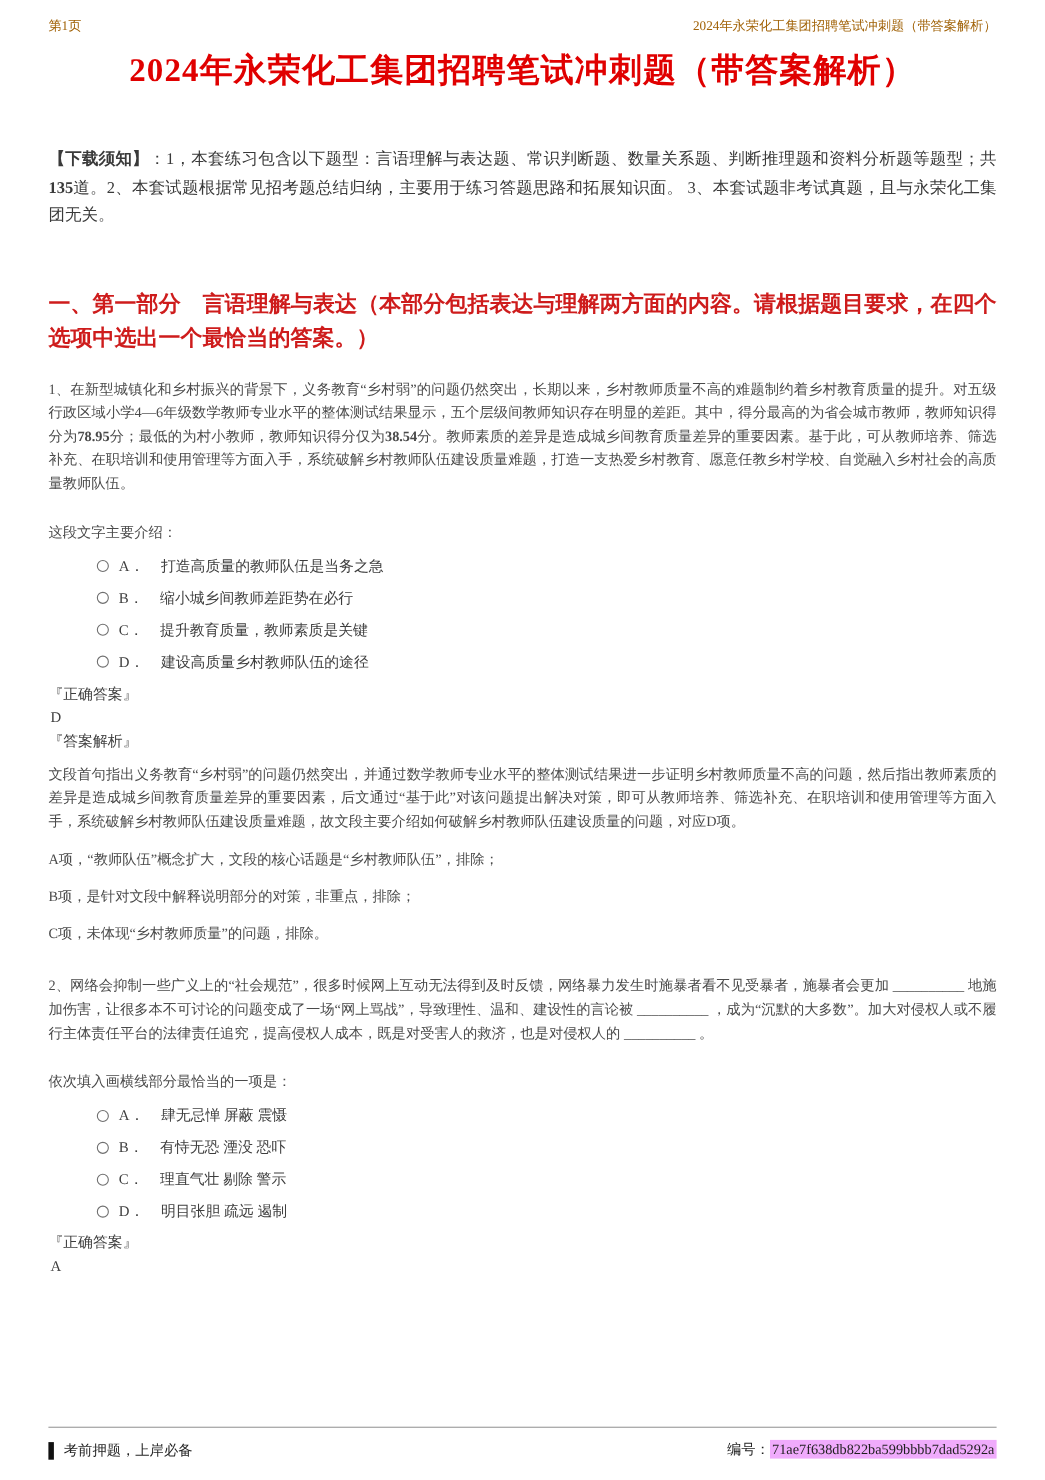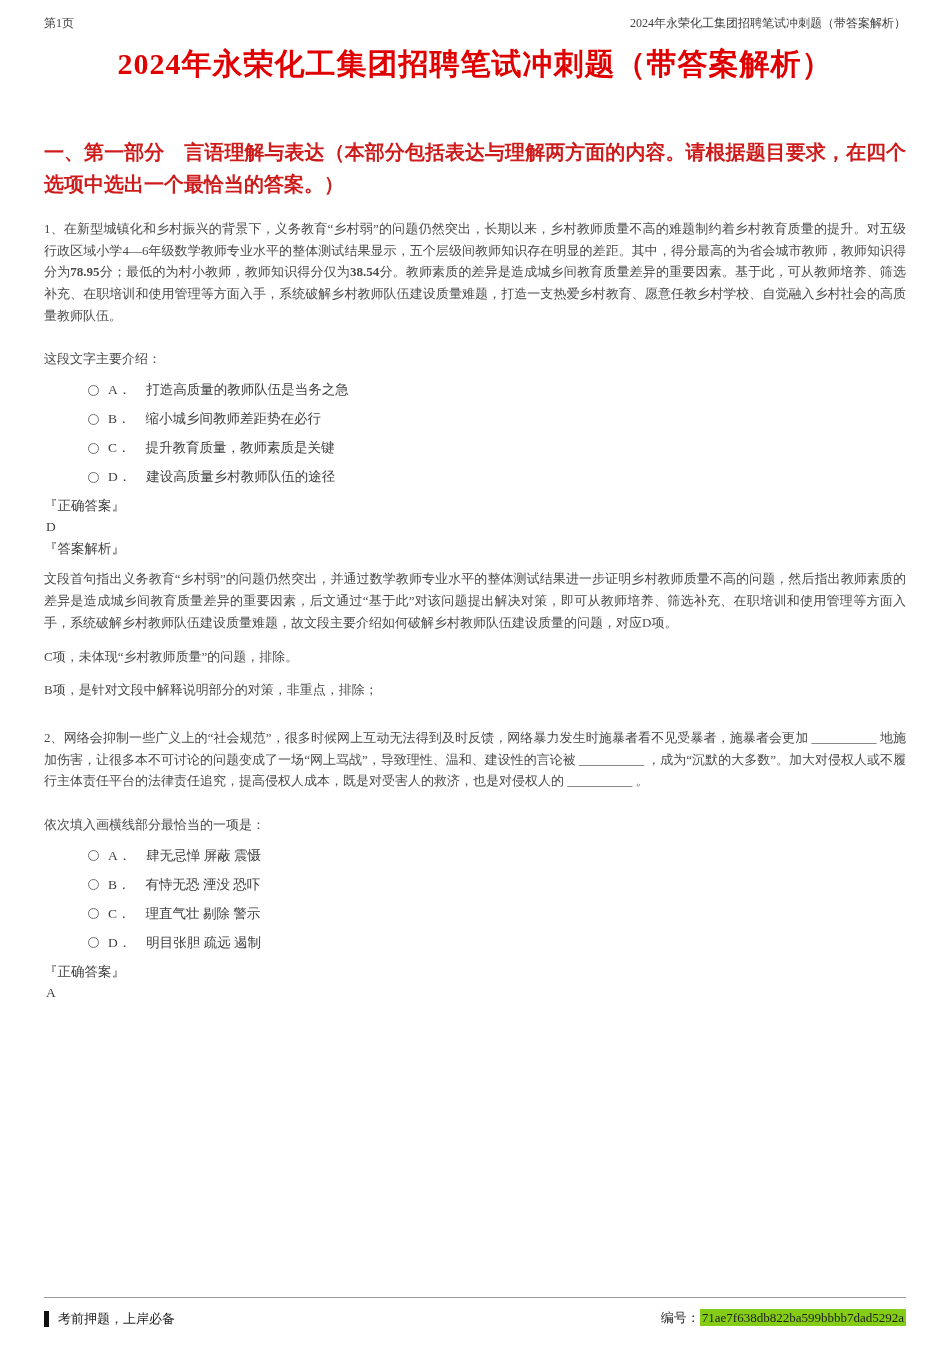--- a/index.html
+++ b/index.html
@@ -11,21 +11,21 @@
     overflow: hidden;
   }
   .page {
     position: relative;
     width: 950px; height: 1345px;
     padding: 15px 44px 0;
     box-sizing: border-box;
   }
   .page-header {
     display: flex; justify-content: space-between; align-items: baseline;
-    font-size: 12px; color: #404040;
+    font-size: 12px; color: #a16207;
   }
   .doc-title {
     margin: 12px 0 0; text-align: center;
     font-size: 30px; font-weight: 700; color: #e00000; letter-spacing: 1px;
   }
   .notice {
     margin-top: 48px; font-size: 15px; line-height: 1.7;
     color: #3a3a3a; text-align: justify;
   }
   .b { font-weight: 700; }
@@ -60,34 +60,35 @@
   .page-footer {
     position: absolute; left: 44px; right: 44px; bottom: 18px;
     border-top: 1px solid #9a9a9a;
     padding-top: 11px;
     display: flex; justify-content: space-between; align-items: flex-end;
     font-size: 13px; color: #1e1e1e;
   }
   .footer-slogan {
     border-left: 5px solid #111; padding-left: 9px; line-height: 1.2;
   }
-  .code-highlight { background: #84cc16; padding: 1px 2px; }
+  .code-highlight { background: #f0abfc; padding: 1px 2px; }
 </style>
 </head>
 <body>
 
 <div class="page">
 
   <div class="page-header">
     <span>第1页</span>
     <span>2024年永荣化工集团招聘笔试冲刺题（带答案解析）</span>
   </div>
 
   <h1 class="doc-title">2024年永荣化工集团招聘笔试冲刺题（带答案解析）</h1>
 
+  <p class="notice"><span class="b">【下载须知】</span><span>：1，本套练习包含以下题型：言语理解与表达题、常识判断题、数量关系题、判断推理题和资料分析题等题型；共</span><span class="b">135</span><span>道。2、本套试题根据常见招考题总结归纳，主要用于练习答题思路和拓展知识面。 3、本套试题非考试真题，且与永荣化工集团无关。</span></p>
 
   <h2 class="section-heading">一、第一部分　言语理解与表达（本部分包括表达与理解两方面的内容。请根据题目要求，在四个选项中选出一个最恰当的答案。）</h2>
 
   <p class="stem"><span>1、在新型城镇化和乡村振兴的背景下，义务教育“乡村弱”的问题仍然突出，长期以来，乡村教师质量不高的难题制约着乡村教育质量的提升。对五级行政区域小学4—6年级数学教师专业水平的整体测试结果显示，五个层级间教师知识存在明显的差距。其中，得分最高的为省会城市教师，教师知识得分为</span><span class="b">78.95</span><span>分；最低的为村小教师，教师知识得分仅为</span><span class="b">38.54</span><span>分。教师素质的差异是造成城乡间教育质量差异的重要因素。基于此，可从教师培养、筛选补充、在职培训和使用管理等方面入手，系统破解乡村教师队伍建设质量难题，打造一支热爱乡村教育、愿意任教乡村学校、自觉融入乡村社会的高质量教师队伍。</span></p>
 
   <p class="prompt">这段文字主要介绍：</p>
 
   <div class="options">
     <div class="option">
       <span class="radio"></span>
@@ -109,22 +110,23 @@
       <span class="opt-label">D．</span>
       <span class="opt-text">建设高质量乡村教师队伍的途径</span>
     </div>
   </div>
 
   <div class="answer-label">『正确答案』</div>
   <div class="answer-value">D</div>
   <div class="answer-label">『答案解析』</div>
 
   <p class="analysis">文段首句指出义务教育“乡村弱”的问题仍然突出，并通过数学教师专业水平的整体测试结果进一步证明乡村教师质量不高的问题，然后指出教师素质的差异是造成城乡间教育质量差异的重要因素，后文通过“基于此”对该问题提出解决对策，即可从教师培养、筛选补充、在职培训和使用管理等方面入手，系统破解乡村教师队伍建设质量难题，故文段主要介绍如何破解乡村教师队伍建设质量的问题，对应D项。</p>
+  <p class="point">A项，“教师队伍”概念扩大，文段的核心话题是“乡村教师队伍”，排除；</p>
+  <p class="point">B项，是针对文段中解释说明部分的对策，非重点，排除；</p>
   <p class="point">C项，未体现“乡村教师质量”的问题，排除。</p>
-  <p class="point">B项，是针对文段中解释说明部分的对策，非重点，排除；</p>
 
 
   <div class="q2-block">
     <p class="stem">2、网络会抑制一些广义上的“社会规范”，很多时候网上互动无法得到及时反馈，网络暴力发生时施暴者看不见受暴者，施暴者会更加 __________ 地施加伤害，让很多本不可讨论的问题变成了一场“网上骂战”，导致理性、温和、建设性的言论被 __________ ，成为“沉默的大多数”。加大对侵权人或不履行主体责任平台的法律责任追究，提高侵权人成本，既是对受害人的救济，也是对侵权人的 __________ 。</p>
     <p class="prompt">依次填入画横线部分最恰当的一项是：</p>
 
     <div class="options">
       <div class="option">
         <span class="radio"></span>
         <span class="opt-label">A．</span>

